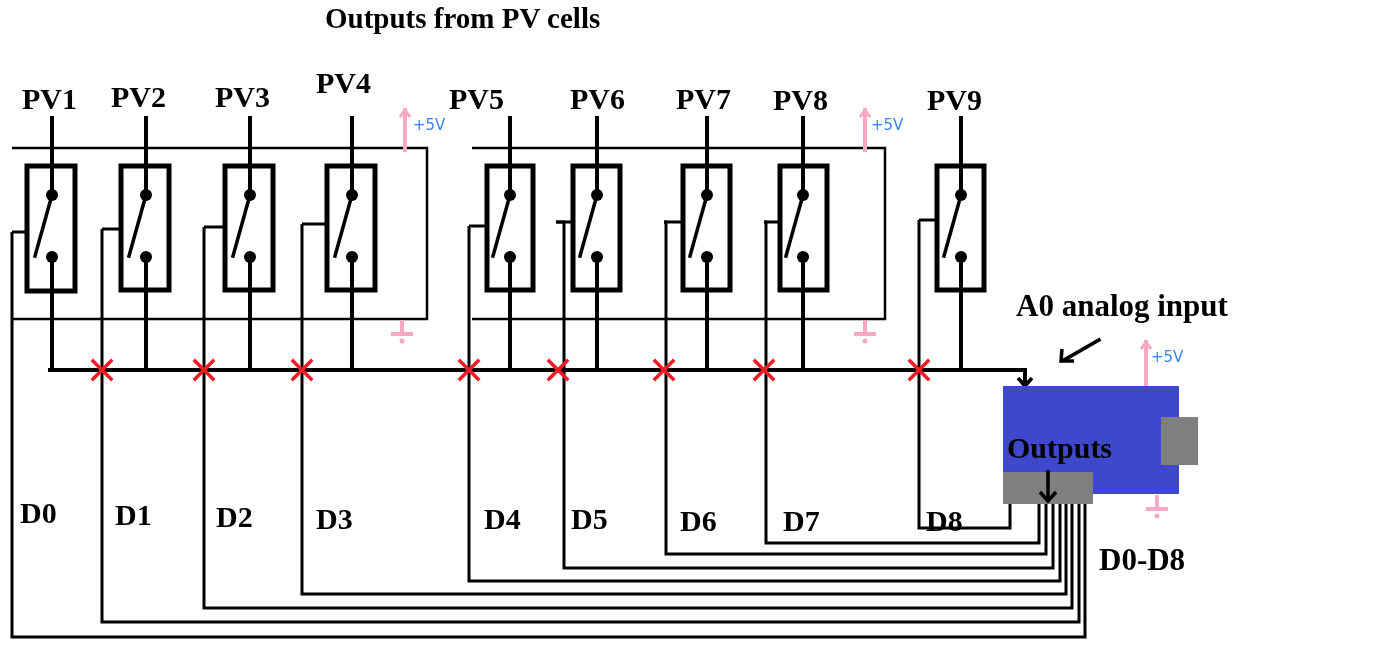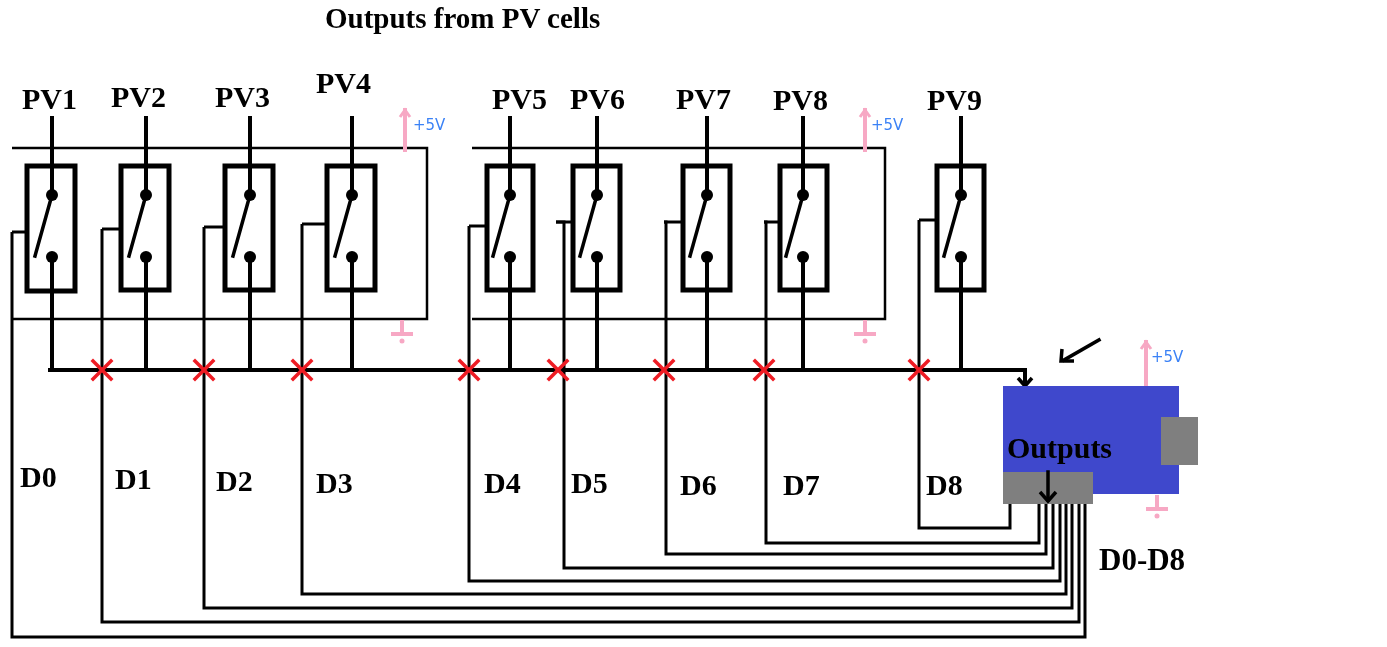--- a/index.html
+++ b/index.html
@@ -1,21 +1,21 @@
 <!DOCTYPE html>
 <html><head>
 <meta charset="utf-8">
 <style>
   html, body { margin: 0; padding: 0; background: #ffffff; }
   body { width: 1387px; height: 647px; position: relative; overflow: hidden; }
   #stage { position: absolute; left: 0; top: 0; width: 1387px; height: 647px; }
   .lbl { position: absolute; font-family: "Liberation Serif", serif; font-weight: bold; color: #000000; white-space: nowrap; line-height: 1; }
   .title { font-size: 29px; left: 325px; top: 4px; }
   .pv { font-size: 30px; top: 84px; text-align: center; }
-  .dl { font-size: 30px; }
+  .dl { font-size: 30px; margin-top: 36px; }
   .note { font-size: 31px; }
   .pink { position: absolute; font-family: "DejaVu Sans", sans-serif; font-size: 15px; color: #3b82f6; line-height: 1; }
 </style>
 </head>
 <body>
 
 <div id="stage">
   <svg id="wires" width="1387" height="647" style="position:absolute;left:0;top:0">
       <polyline points="12,148 427,148 427,319 12,319" fill="none" stroke="#000000" stroke-width="2.5"></polyline>
       <polyline points="472,148 885,148 885,319 472,319" fill="none" stroke="#000000" stroke-width="2.5"></polyline>
@@ -133,35 +133,36 @@
       <line x1="1099" y1="340" x2="1064" y2="360" stroke="#000000" stroke-width="3.5" stroke-linecap="square"></line>
       <polyline points="1062,349 1061,361 1074,361" fill="none" stroke="#000000" stroke-width="3.5"></polyline>
     </svg>
 
   <div class="lbl title">Outputs from PV cells</div>
 
   <div class="lbl pv" style="left:22px;top:84px">PV1</div>
   <div class="lbl pv" style="left:111px;top:82px">PV2</div>
   <div class="lbl pv" style="left:215px;top:82px">PV3</div>
   <div class="lbl pv" style="left:316px;top:68px">PV4</div>
-  <div class="lbl pv" style="left:492px;top:84px">PV5</div>
+  <div class="lbl pv" style="left:449px;top:84px">PV5</div>
   <div class="lbl pv" style="left:570px;top:84px">PV6</div>
   <div class="lbl pv" style="left:676px;top:84px">PV7</div>
   <div class="lbl pv" style="left:773px;top:85px">PV8</div>
   <div class="lbl pv" style="left:927px;top:85px">PV9</div>
 
   <div class="lbl dl" style="left:20px;top:462px">D0</div>
   <div class="lbl dl" style="left:115px;top:464px">D1</div>
   <div class="lbl dl" style="left:216px;top:466px">D2</div>
   <div class="lbl dl" style="left:316px;top:468px">D3</div>
   <div class="lbl dl" style="left:484px;top:468px">D4</div>
   <div class="lbl dl" style="left:571px;top:468px">D5</div>
   <div class="lbl dl" style="left:680px;top:470px">D6</div>
   <div class="lbl dl" style="left:783px;top:470px">D7</div>
   <div class="lbl dl" style="left:926px;top:470px">D8</div>
 
+  <div class="lbl note" style="left:1016px;top:290px">A0 analog input</div>
   <div class="lbl note" style="left:1007px;top:433px;font-size:30px">Outputs</div>
   <div class="lbl note" style="left:1099px;top:544px">D0-D8</div>
 
   <div class="pink" style="left:413px;top:118px">+5V</div>
   <div class="pink" style="left:871px;top:118px">+5V</div>
   <div class="pink" style="left:1151px;top:350px">+5V</div>
 </div>
 
 </body></html>

